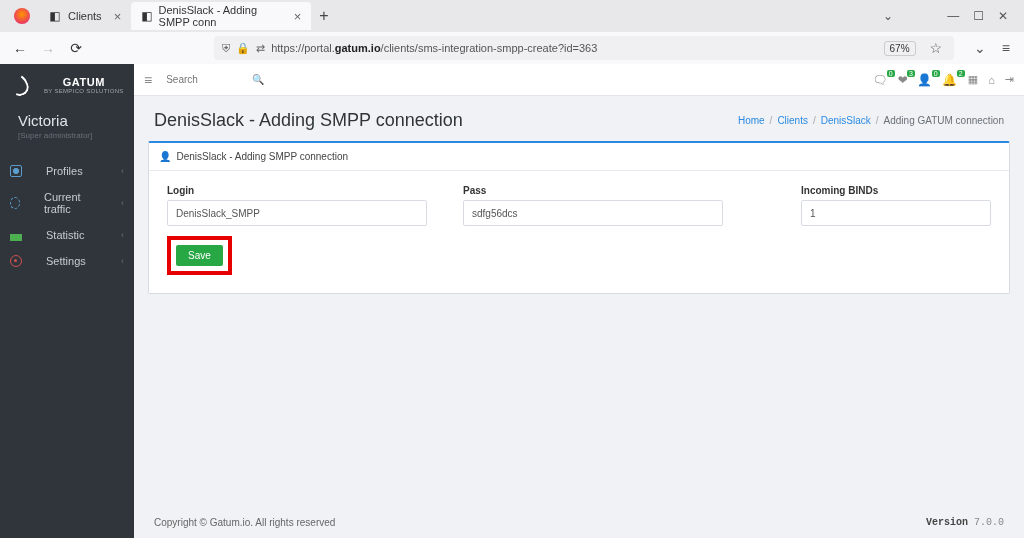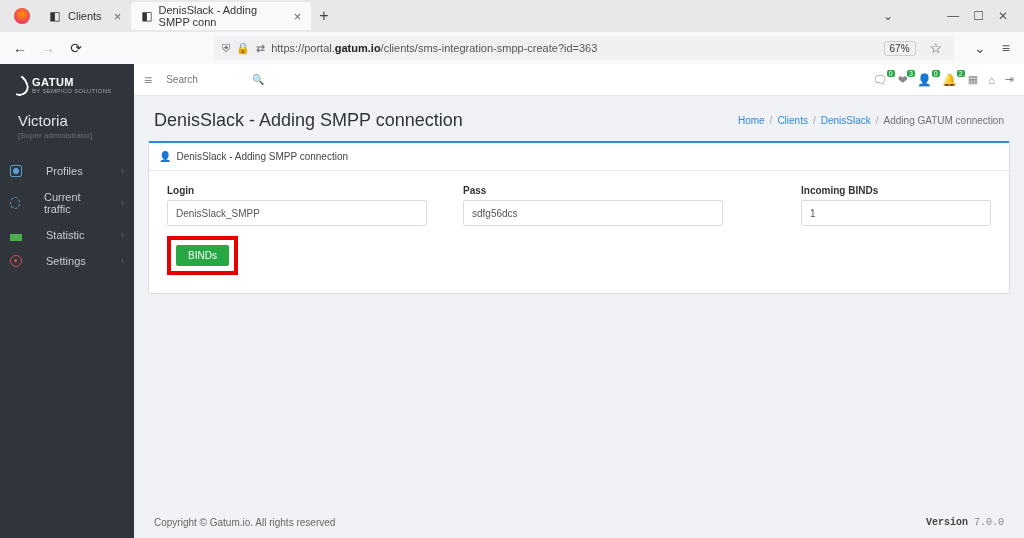--- a/index.html
+++ b/index.html
@@ -25,21 +25,21 @@
     .lock { color: #666; }
     .slider-icon { color: #666; font-size: 11px; }
     .url-text { color: #555; }
     .url-text .bold { color: #222; font-weight: 600; }
     .zoom-badge { font-size: 10px; color: #333; border: 1px solid #ccc; border-radius: 3px; padding: 1px 5px; margin-right: 4px; }
     .star, .pocket, .burger { color: #555; font-size: 14px; margin: 0 4px; }
 
     
     .app { flex: 1; display: flex; background: #f4f5f8; }
     .sidebar { width: 134px; background: #2f353a; color: #c6cbd2; display: flex; flex-direction: column; font-size: 11px; }
-    .logo { padding: 10px 10px 6px; display: flex; align-items: center; gap: 4px; }
+    .logo { padding: 10px 10px 6px; display: flex; align-items: center; gap: 16px; text-align: center; }
     .logo-mark { width: 18px; height: 22px; border: 2px solid #fff; border-radius: 50% 50% 50% 50% / 60% 60% 40% 40%; border-top-color: transparent; border-left-color: transparent; transform: rotate(-20deg); }
     .logo-txt { display: flex; flex-direction: column; }
     .logo-txt .g { font-weight: 700; font-size: 11px; color: #fff; letter-spacing: 0.5px; }
     .logo-txt .s { font-size: 6px; color: #9ea4ab; letter-spacing: 0.3px; }
     .user-box { padding: 10px 18px 4px; }
     .user-name { font-size: 15px; color: #e0e3e8; }
     .user-role { font-size: 8px; color: #6a7078; margin-top: 2px; }
     .nav { margin-top: 14px; display: flex; flex-direction: column; }
     .nav-item { display: flex; align-items: center; padding: 7px 10px; gap: 24px; cursor: pointer; position: relative; }
     .nav-item .ico { width: 12px; height: 12px; display: inline-block; }
@@ -212,21 +212,21 @@
             <div class="form-col col-pass">
               <label class="lbl">Pass</label>
               <input class="inp" value="sdfg56dcs" style="">
             </div>
             <div class="form-col col-binds">
               <label class="lbl">Incoming BINDs</label>
               <input class="inp" value="1" style="">
             </div>
           </div>
           <div class="save-wrap">
-            <button class="save-btn">BINDs</button>
+            <button class="save-btn">Save</button>
           </div>
         </div>
       </div>
 
       <div class="footer">
         <span>Copyright © Gatum.io. All rights reserved</span>
         <span class="ver"><b>Version</b><span> 7.0.0</span></span>
       </div>
     </div>
   </div>

